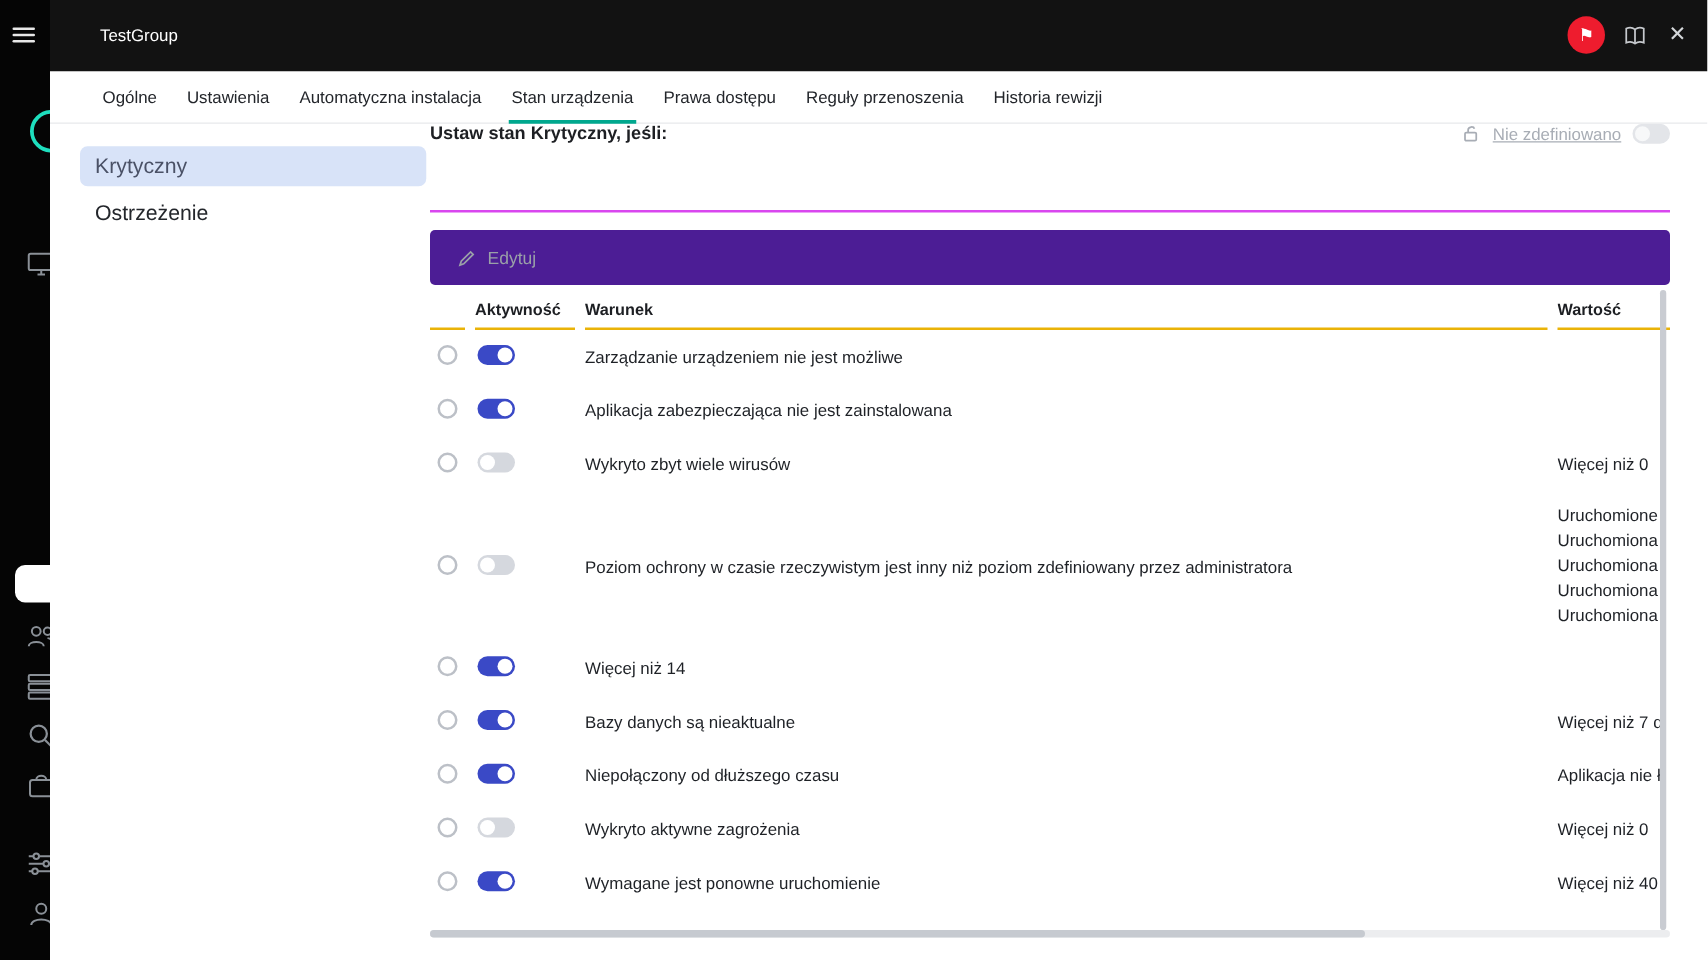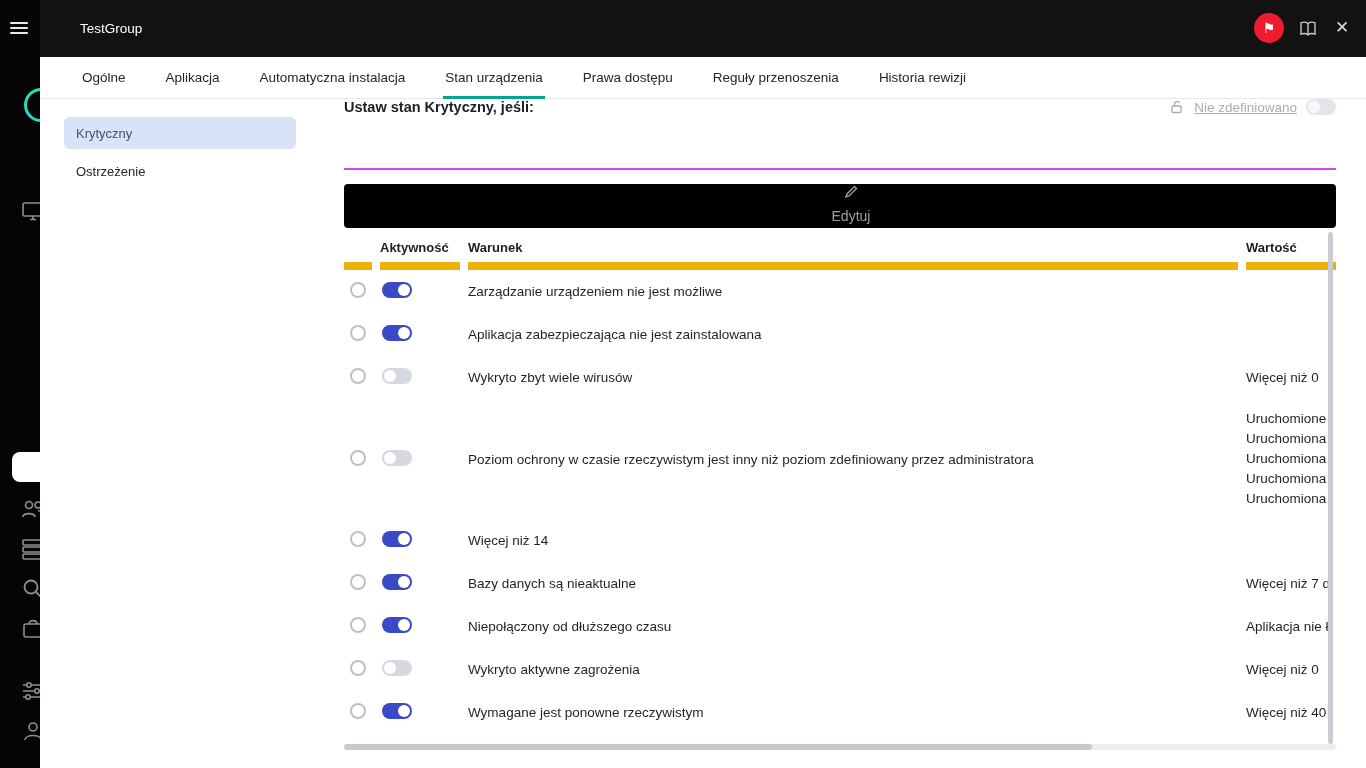--- a/index.html
+++ b/index.html
@@ -18,47 +18,47 @@
   
   .navstrip { position:absolute; left:0; top:0; width:40px; height:768px; background:#050505; z-index:6; overflow:hidden; }
   .hamburger { position:absolute; left:10px; top:22px; width:18px; height:12px; cursor:pointer; }
   .hamburger span { display:block; width:18px; height:2px; background:#e8e8e8; margin-bottom:3px; border-radius:1px; }
   .logo-ring { position:absolute; left:24px; top:88px; width:34px; height:34px; border:3px solid #1edfbe; border-radius:50%; }
   .strip-icon { position:absolute; left:20px; width:26px; height:26px; }
   .sel-pill { position:absolute; left:12px; top:452px; width:40px; height:30px; background:#fff; border-radius:8px; }
 
   
   .tabbar { position:absolute; left:40px; top:57px; width:1326px; height:42px; background:#fff;
-            border-bottom:1px solid #e7e9ec; display:flex; align-items:stretch; padding-left:40px; gap:36px; z-index:3; }
+            border-bottom:1px solid #e7e9ec; display:flex; align-items:stretch; padding-left:40px; gap:20px; z-index:3; }
   .tab { display:flex; align-items:center; font-size:13.5px; color:#23262b; position:relative; padding:0 2px; cursor:pointer; white-space:nowrap; }
   .tab.active::after { content:""; position:absolute; left:0; right:0; bottom:-1px; height:3px; background:#00a88e; }
 
   
   .sidepanel { position:absolute; left:40px; top:99px; width:304px; bottom:0; background:#fff; padding-top:18px; }
   .sp-item { height:32px; border-radius:6px; display:flex; align-items:center; padding:0 12px;
-             font-size:13px; color:#23262b; margin:0 0 6px 24px; width:232px; cursor:pointer; }
+             font-size:17px; color:#23262b; margin:0 0 6px 24px; width:277px; cursor:pointer; }
   .sp-item.selected { background:#d8e3f8; color:#4a5166; }
 
   
   .main { position:absolute; left:344px; top:99px; width:992px; bottom:0; background:#fff; }
   .heading-row { height:71px; display:flex; align-items:flex-start; border-bottom:2px solid #d946ef; }
   .heading { font-size:14.5px; font-weight:bold; color:#1d1f23; }
   .lock-group { margin-left:auto; display:flex; align-items:center; gap:9px; color:#a8adb5; font-size:13.5px;text-decoration:underline; }
   .tgl { width:30px; height:16px; border-radius:9px; position:relative; display:inline-block; cursor:pointer; flex:0 0 auto; }
   .tgl .knob { position:absolute; top:2px; width:12px; height:12px; border-radius:50%; background:#fff; }
   .tgl.on  { background:#3a49c6; }  .tgl.on  .knob { left:16px; }
   .tgl.off { background:#d5d8de; }  .tgl.off .knob { left:2px; }
   .tgl.disabled { background:#e3e5e9; } .tgl.disabled .knob { background:#f7f8f9; left:2px; }
 
-  .edit-bar { margin-top:14px; height:44px; background:#000000; border-radius:4px; display:flex;
-              align-items:center; padding-left:22px; gap:9px; color:#9aa0a8; font-size:14px; cursor:pointer;flex-direction:column; }
+  .edit-bar { margin-top:14px; height:44px; background:#4c1d95; border-radius:4px; display:flex;
+              align-items:center; padding-left:22px; gap:9px; color:#9aa0a8; font-size:14px; cursor:pointer; }
 
   .table { margin-top:12px; }
   .thead { display:flex; align-items:flex-end; font-size:13px; font-weight:bold; color:#1d1f23; }
-  .thead > div { border-bottom:8px solid #eab308; padding-bottom:7px; }
+  .thead > div { border-bottom:2px solid #eab308; padding-bottom:7px; }
   .c-radio { width:28px; margin-right:8px; flex:0 0 auto; }
   .c-activity { width:80px; margin-right:8px; flex:0 0 auto; }
   .c-cond { flex:1 1 auto; margin-right:8px; min-width:0; }
   .c-value { width:90px; flex:0 0 auto; overflow:hidden; white-space:nowrap; }
 
   .trow { display:flex; align-items:center; min-height:43px; font-size:13.5px; color:#1e2126; }
   .trow.tall { padding:10px 0; }
   .radio { width:16px; height:16px; border:2px solid #bcc0c7; border-radius:50%; background:#fff;
            display:inline-block; margin-left:6px; cursor:pointer; }
   .trow .c-activity { padding-left:2px; }
@@ -138,21 +138,21 @@
   <div class="strip-icon" style="top:718px">
     <svg width="26" height="26" viewBox="0 0 26 26" fill="none" stroke="#8a9097" stroke-width="1.6">
       <circle cx="13" cy="9" r="4"></circle>
         <path d="M5 22 C5 16 21 16 21 22"></path>
     </svg>
   </div>
 </div>
 
 <div class="tabbar">
     <div class="tab">Ogólne</div>
-    <div class="tab">Aplikacja</div>
+    <div class="tab">Ustawienia</div>
     <div class="tab">Automatyczna instalacja</div>
     <div class="tab active">Stan urządzenia</div>
     <div class="tab">Prawa dostępu</div>
     <div class="tab">Reguły przenoszenia</div>
     <div class="tab">Historia rewizji</div>
   </div>
 
 <div class="sidepanel">
     <div class="sp-item selected">Krytyczny</div>
     <div class="sp-item">Ostrzeżenie</div>
@@ -241,21 +241,21 @@
         </div>
         <div class="trow">
           <div class="c-radio"><span class="radio"></span></div>
           <div class="c-activity"><span class="tgl off"><span class="knob"></span></span></div>
           <div class="c-cond">Wykryto aktywne zagrożenia</div>
           <div class="c-value">Więcej niż 0</div>
         </div>
         <div class="trow">
           <div class="c-radio"><span class="radio"></span></div>
           <div class="c-activity"><span class="tgl on"><span class="knob"></span></span></div>
-          <div class="c-cond">Wymagane jest ponowne rzeczywistym</div>
+          <div class="c-cond">Wymagane jest ponowne uruchomienie</div>
           <div class="c-value">Więcej niż 40</div>
         </div>
       </div>
   </div>
 </div>
 
 <div class="vscroll"></div>
 <div class="hscroll-track">
   <div class="hscroll-thumb"></div>
 </div>

